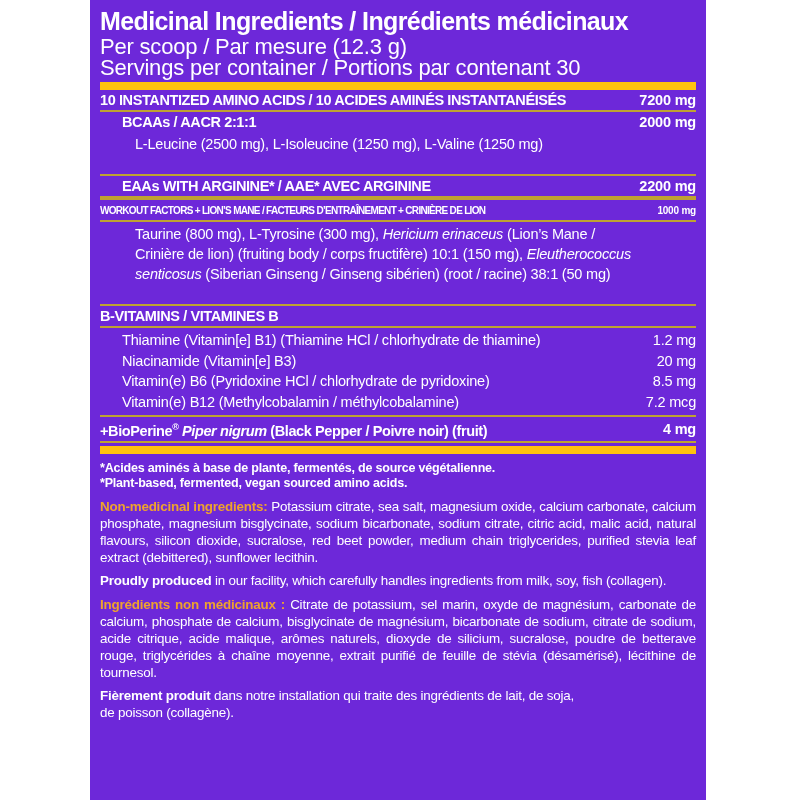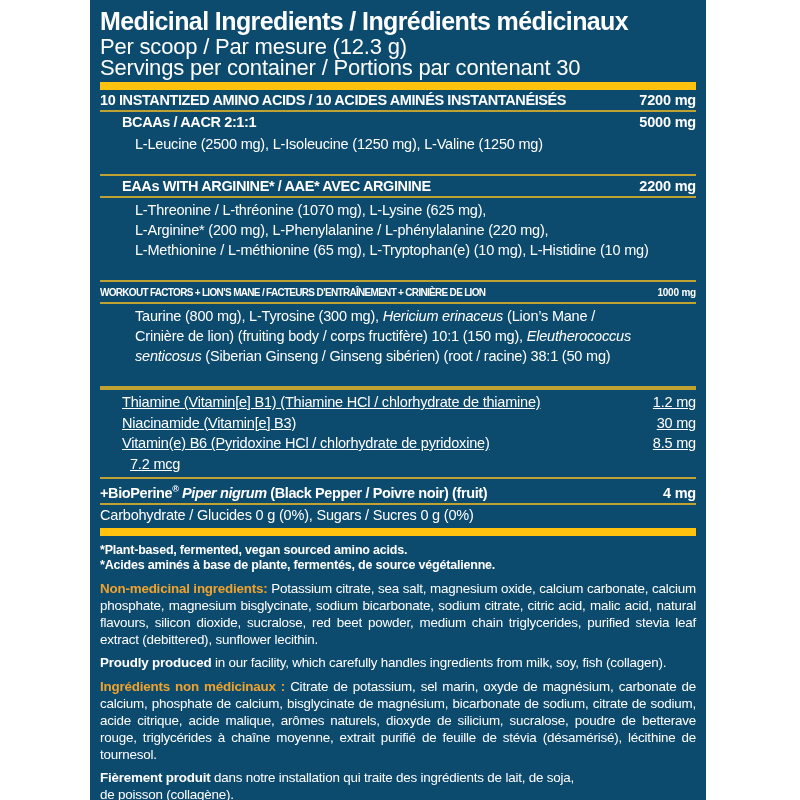--- a/index.html
+++ b/index.html
@@ -2,50 +2,50 @@
 <html><head>
 <meta charset="utf-8">
 <style>
   html,body{margin:0;padding:0;}
   body{
     width:800px;height:800px;background:#ffffff;position:relative;
     font-family:"Liberation Sans",sans-serif;overflow:hidden;
   }
   .panel{
     position:absolute;left:90px;top:0;width:616px;height:800px;
-    background:#0c4a6e;color:#ffffff;box-sizing:border-box;
+    background:#6d28d9;color:#ffffff;box-sizing:border-box;
     padding:6px 10px;letter-spacing:-0.2px;
   }
   .title{
     font-size:25px;font-weight:bold;letter-spacing:-0.6px;
     line-height:30px;white-space:nowrap;
   }
   .sub{font-size:22px;line-height:21px;letter-spacing:-0.2px;}
   .bar{height:8px;background:#FFC20E;}
   .bar.top{margin-top:4px;}
   .bar.bottom{margin-top:3px;}
   .rule{height:2px;background:#BFA232;}
   .row{
-    display:flex;justify-content:space-between;align-items:flex-end;
+    display:flex;justify-content:space-between;align-items:center;
     padding:3px 0 2px;font-size:14.5px;line-height:15px;
   }
   .row .lbl{white-space:nowrap;}
   .row .val{white-space:nowrap;font-weight:bold;margin-left:8px;}
   .hdr .lbl{font-weight:bold;letter-spacing:-0.4px;}
   .row.workout{font-size:10px;}
   .row.workout .lbl{letter-spacing:-0.7px;}
   .ind1{padding-left:22px;}
   .detail{
     padding:2px 0 20px 35px;font-size:14.5px;line-height:20px;
     letter-spacing:-0.2px;
   }
   .vitrows{padding:2px 0 3px;}
   .vrow{
     display:flex;justify-content:space-between;align-items:baseline;
-    padding-left:22px;font-size:14.5px;line-height:20.5px;text-decoration:underline;
+    padding-left:22px;font-size:14.5px;line-height:20.5px;
   }
   .vrow .val{white-space:nowrap;margin-left:8px;}
   .it{font-style:italic;}
   .b{font-weight:bold;}
   .footnotes{margin-top:7px;font-size:12.5px;font-weight:bold;line-height:15px;}
   .para{margin-top:7px;font-size:13.4px;line-height:17px;text-align:justify;letter-spacing:-0.2px;}
   .para.nojust{text-align:left;margin-top:6px;}
   .plabel{color:#EFA32D;font-weight:bold;margin-top:17px;}
   .preline{white-space:pre-line;}
   sup{font-size:9px;}
@@ -62,87 +62,83 @@
   <div class="bar top"></div>
 
   <div class="row hdr">
     <span class="lbl">10 INSTANTIZED AMINO ACIDS / 10 ACIDES AMINÉS INSTANTANÉISÉS</span>
     <span class="val">7200 mg</span>
   </div>
   <div class="rule"></div>
 
   <div class="row hdr">
     <span class="lbl ind1">BCAAs / AACR 2:1:1</span>
-    <span class="val">5000 mg</span>
+    <span class="val">2000 mg</span>
   </div>
   <div class="detail">L-Leucine (2500 mg), L-Isoleucine (1250 mg), L-Valine (1250 mg)</div>
   <div class="rule"></div>
 
   <div class="row hdr">
     <span class="lbl ind1">EAAs WITH ARGININE* / AAE* AVEC ARGININE</span>
     <span class="val">2200 mg</span>
   </div>
   <div class="rule"></div>
 
-  <div class="detail">
-    <div>L-Threonine / L-thréonine (1070 mg), L-Lysine (625 mg),</div>
-    <div>L-Arginine* (200 mg), L-Phenylalanine / L-phénylalanine (220 mg),</div>
-    <div>L-Methionine / L-méthionine (65 mg), L-Tryptophan(e) (10 mg), L-Histidine (10 mg)</div>
-  </div>
   <div class="rule"></div>
 
   <div class="row hdr workout">
     <span class="lbl">WORKOUT FACTORS + LION’S MANE / FACTEURS D’ENTRAÎNEMENT + CRINIÈRE DE LION</span>
     <span class="val">1000 mg</span>
   </div>
   <div class="rule"></div>
 
   <div class="detail">
     <div><span>Taurine (800 mg), L-Tyrosine (300 mg), </span><span class="it">Hericium erinaceus</span><span> (Lion’s Mane /</span></div>
     <div><span>Crinière de lion) (fruiting body / corps fructifère) 10:1 (150 mg),  </span><span class="it">Eleutherococcus</span></div>
     <div><span class="it">senticosus</span><span> (Siberian Ginseng / Ginseng sibérien) (root / racine) 38:1 (50 mg)</span></div>
   </div>
   <div class="rule"></div>
 
+  <div class="row hdr">
+    <span class="lbl">B-VITAMINS / VITAMINES B</span>
+  </div>
   <div class="rule"></div>
 
   <div class="vitrows">
     <div class="vrow">
       <span class="lbl">Thiamine (Vitamin[e] B1) (Thiamine HCl / chlorhydrate de thiamine)</span>
       <span class="val">1.2 mg</span>
     </div>
     <div class="vrow">
       <span class="lbl">Niacinamide (Vitamin[e] B3)</span>
-      <span class="val">30 mg</span>
+      <span class="val">20 mg</span>
     </div>
     <div class="vrow">
       <span class="lbl">Vitamin(e) B6 (Pyridoxine HCl / chlorhydrate de pyridoxine)</span>
       <span class="val">8.5 mg</span>
     </div>
     <div class="vrow">
+      <span class="lbl">Vitamin(e) B12 (Methylcobalamin / méthylcobalamine)</span>
       <span class="val">7.2 mcg</span>
     </div>
   </div>
   <div class="rule"></div>
 
   <div class="row hdr">
     <span class="lbl"><span class="b">+BioPerine</span><sup class="b">®</sup> <span class="b it">Piper nigrum</span><span class="b"> (Black Pepper / Poivre noir) (fruit)</span></span>
     <span class="val">4 mg</span>
   </div>
   <div class="rule"></div>
 
-  <div class="row">
-    <span class="lbl">Carbohydrate / Glucides 0 g (0%), Sugars / Sucres 0 g (0%)</span>
-  </div>
 
   <div class="bar bottom"></div>
 
   <div class="footnotes">
+    <div>*Acides aminés à base de plante, fermentés, de source végétalienne.</div>
     <div>*Plant-based, fermented, vegan sourced amino acids.</div>
-    <div>*Acides aminés à base de plante, fermentés, de source végétalienne.</div>
   </div>
 
   <div class="para"><span class="plabel">Non-medicinal ingredients:</span><span> Potassium citrate, sea salt, magnesium oxide, calcium carbonate, calcium phosphate, magnesium bisglycinate, sodium bicarbonate, sodium citrate, citric acid, malic acid, natural flavours, silicon dioxide, sucralose, red beet powder, medium chain triglycerides, purified stevia leaf extract (debittered), sunflower lecithin.</span></div>
 
   <div class="para nojust"><span class="b">Proudly produced</span><span> in our facility, which carefully handles ingredients from milk, soy, fish (collagen).</span></div>
 
   <div class="para"><span class="plabel">Ingrédients non médicinaux :</span><span> Citrate de potassium, sel marin, oxyde de magnésium, carbonate de calcium, phosphate de calcium, bisglycinate de magnésium, bicarbonate de sodium, citrate de sodium, acide citrique, acide malique, arômes naturels, dioxyde de silicium, sucralose, poudre de betterave rouge, triglycérides à chaîne moyenne, extrait purifié de feuille de stévia (désamérisé), lécithine de tournesol.</span></div>
 
   <div class="para nojust"><span class="b">Fièrement produit</span><span class="preline"> dans notre installation qui traite des ingrédients de lait, de soja,
 de poisson (collagène).</span></div>

